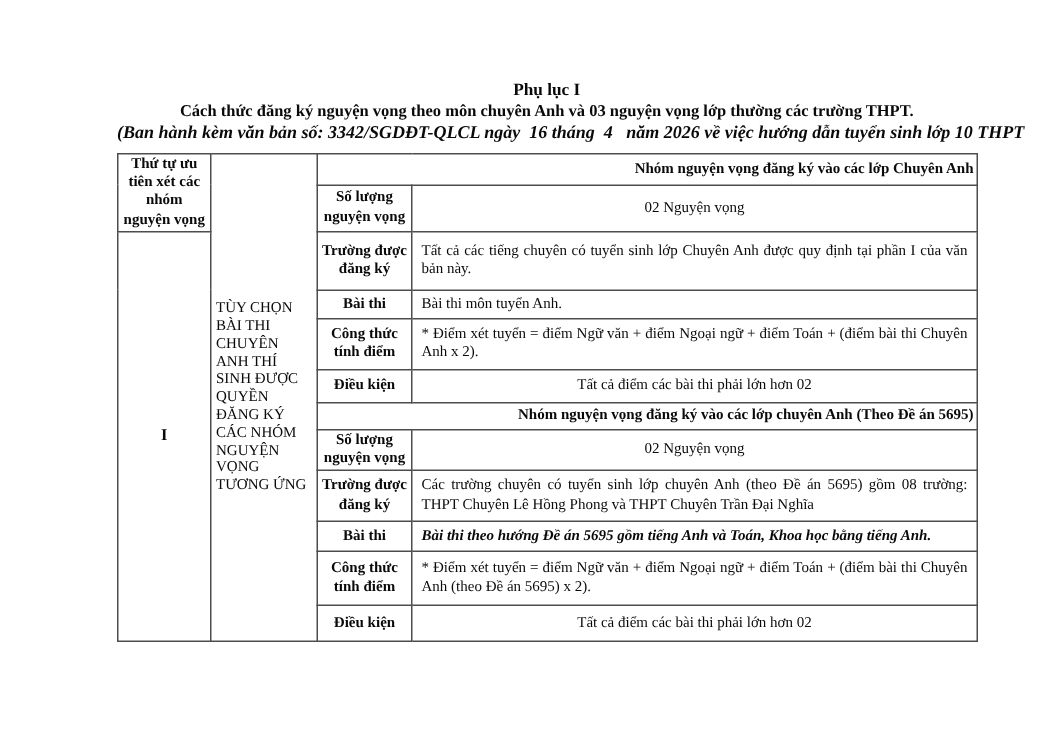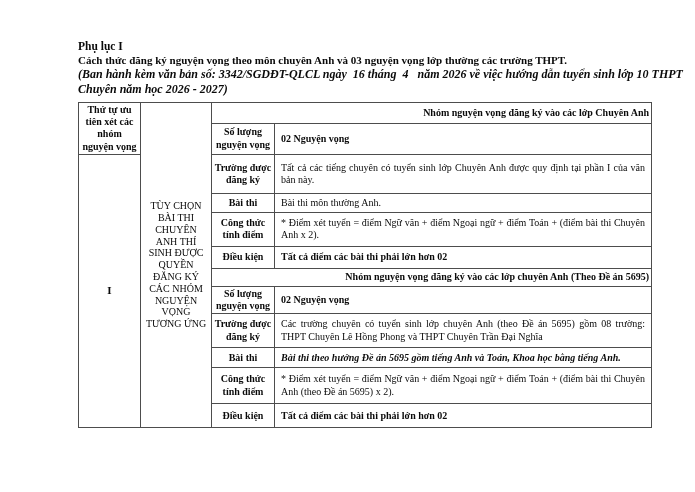--- a/index.html
+++ b/index.html
@@ -5,56 +5,55 @@
   html,body{margin:0;padding:0;background:#ffffff;}
   .page{
     position:relative;
     width:695px;height:492px;
     background:#ffffff;
     color:#0a0a0a;
     font-family:"Liberation Serif","DejaVu Serif",serif;
     overflow:hidden;
   }
   .header{
-    position:absolute;left:78px;top:39px;width:573px;
-    text-align:left;
+    position:absolute;left:78px;top:53px;width:573px;
+    text-align:center;
   }
   .title-line{font-weight:bold;font-size:11.5px;line-height:14px;}
   .subtitle-line{font-weight:bold;font-size:11px;line-height:14px;}
   .issuance-line{font-style:italic;font-size:12px;line-height:14.5px;white-space:pre;font-weight:bold;}
   table.doc{
     position:absolute;left:78px;top:102px;width:573px;
     border-collapse:collapse;table-layout:fixed;
   }
   td{
     border:1px solid #4d4d4d;
     font-size:10px;line-height:1.22;
     padding:1px 6px;
     vertical-align:middle;
     overflow:hidden;
   }
   td.lab{font-weight:bold;text-align:center;padding:1px 2px;}
   td.sec{font-weight:bold;text-align:right;padding:1px 2px;}
-  td.cb{font-weight:bold;text-align:left;}
+  td.cb{font-weight:normal;text-align:center;}
   td.jt{text-align:justify;text-align-last:left;}
-  td.opt{text-align:center;padding:2px 3px;line-height:1.18;margin-top:24px;}
+  td.opt{padding:2px 3px;line-height:1.18;margin-top:24px;}
   td.rom{font-weight:bold;text-align:center;font-size:11px;}
   td.bi{font-weight:bold;font-style:italic;margin-top:11px;}
   .bold{font-weight:normal;}
 </style>
 </head>
 <body>
 
 <div class="page">
 
   <div class="header">
     <div class="title-line">Phụ lục I</div>
     <div class="subtitle-line">Cách thức đăng ký nguyện vọng theo môn chuyên Anh và 03 nguyện vọng lớp thường các trường THPT.</div>
     <div class="issuance-line">(Ban hành kèm văn bản số: 3342/SGDĐT-QLCL ngày  16 tháng  4   năm 2026 về việc hướng dẫn tuyển sinh lớp 10 THPT</div>
-    <div class="issuance-line">Chuyên năm học 2026 - 2027)</div>
   </div>
 
   <table class="doc">
     <colgroup>
       <col style="width:62px">
         <col style="width:71px">
         <col style="width:63px">
         <col style="width:377px">
     </colgroup>
 
@@ -71,21 +70,21 @@
     </tr>
 
     <tr style="height:39px">
       <td class="rom" rowspan="10">I</td>
       <td class="lab">Trường được đăng ký</td>
       <td class="jt">Tất cả các tiếng chuyên có tuyển sinh lớp Chuyên Anh được quy định tại phần I của văn bản này.</td>
     </tr>
 
     <tr style="height:19px">
       <td class="lab">Bài thi</td>
-      <td>Bài thi môn thường Anh.</td>
+      <td>Bài thi môn tuyển Anh.</td>
     </tr>
 
     <tr style="height:34px">
       <td class="lab">Công thức tính điểm</td>
       <td class="jt"><span class="bold">* Điểm xét tuyển =</span><span> điểm Ngữ văn + điểm Ngoại ngữ + điểm Toán + (điểm bài thi Chuyên Anh x 2).</span></td>
     </tr>
 
     <tr style="height:22px">
       <td class="lab">Điều kiện</td>
       <td class="cb">Tất cả điểm các bài thi phải lớn hơn 02</td>

